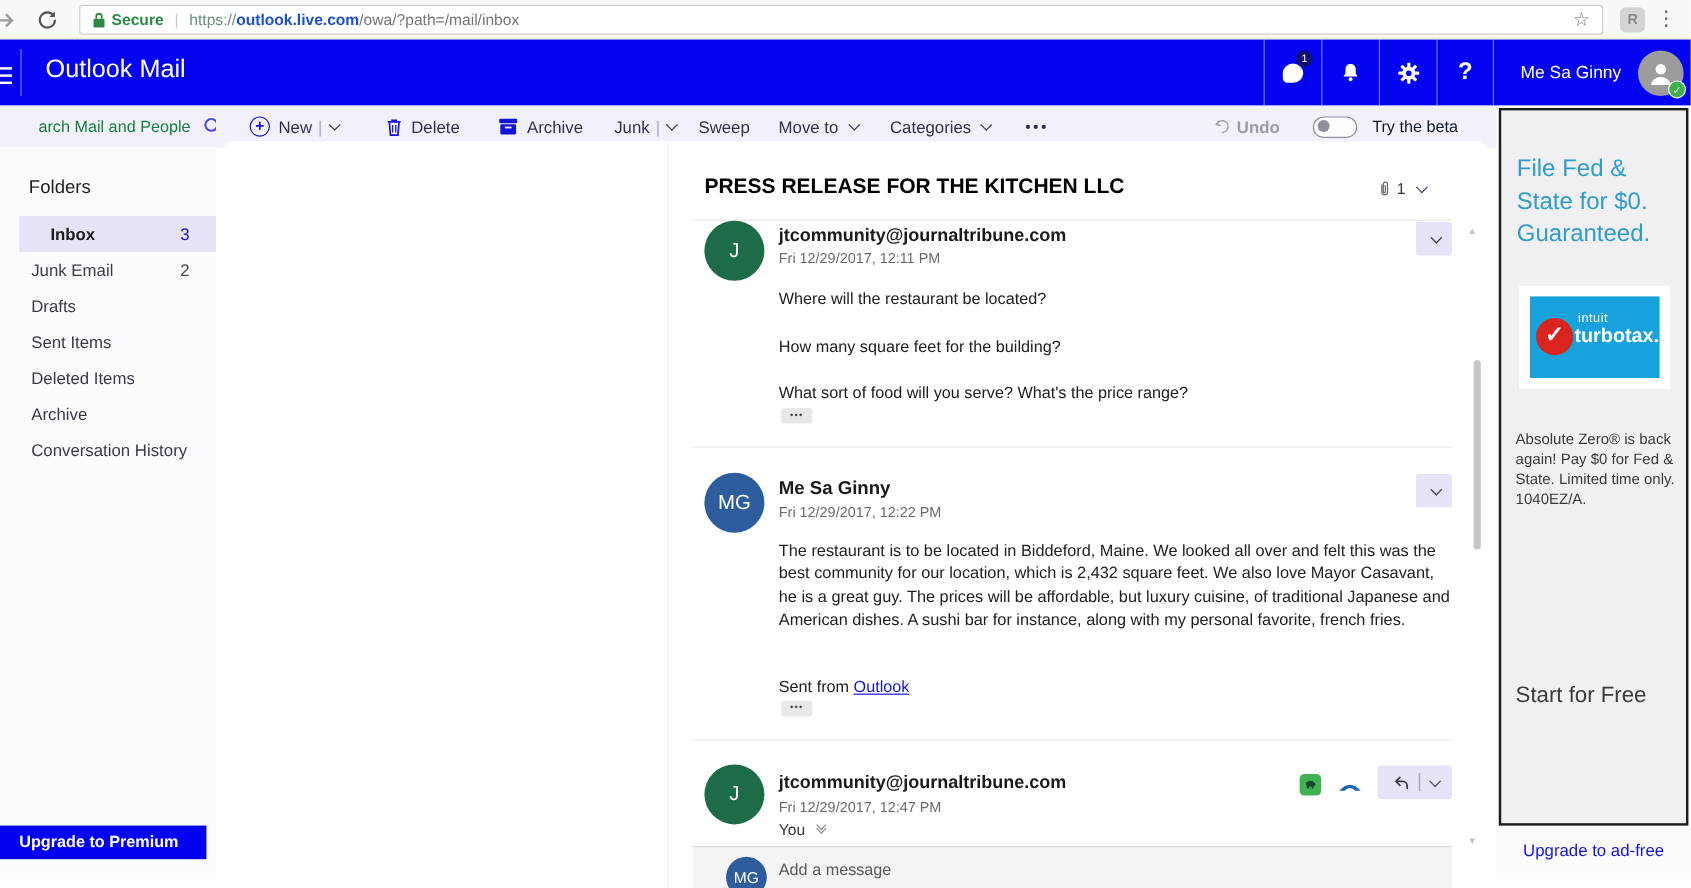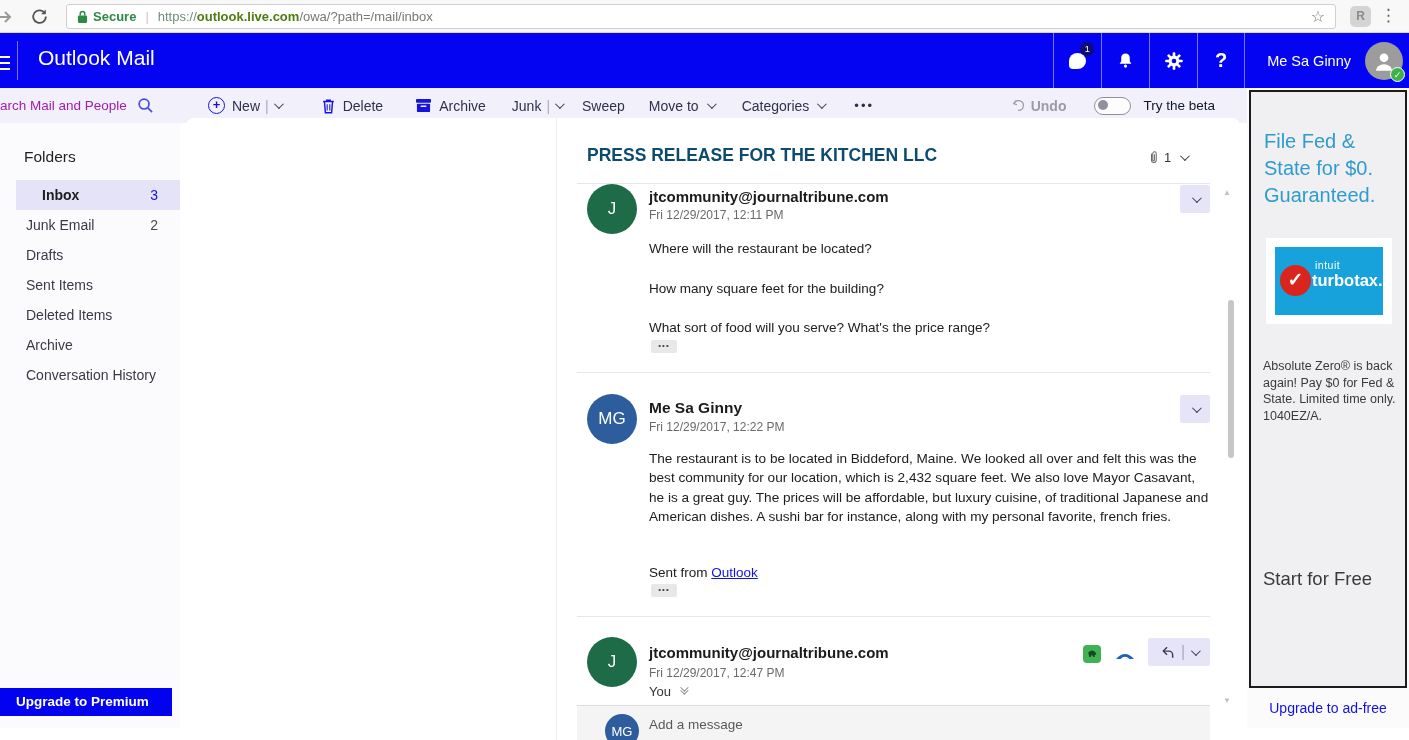--- a/index.html
+++ b/index.html
@@ -7,21 +7,21 @@
   #page { position:relative; width:1409px; height:728px; background:#fff; }
 
   
   .browser { position:absolute; left:0; top:0; width:1409px; height:33px; background:#f8f8f8; border-bottom:1px solid #d9d9d9; }
   .nav-ic { position:absolute; top:7px; color:#8a8a8a; }
   .urlbar { position:absolute; left:66px; top:4px; width:1270px; height:25px; background:#fff; border:1px solid #cfcfcf; border-radius:3px; display:flex; align-items:center; padding:0 10px; }
   .secure-txt { color:#2c8a43; font-weight:bold; font-size:13px; margin-left:5px; }
   .url-sep { color:#c9c9c9; margin:0 9px; font-size:13px; }
   .url-txt { font-size:13px; white-space:nowrap; }
   .u-scheme { color:#6a9078; }
-  .u-domain { color:#4d7c0f; font-weight:bold;margin-top:48px; }
+  .u-domain { color:#1d4ed8; font-weight:bold;margin-top:48px; }
   .u-path { color:#777; }
   .star { margin-left:auto; font-size:16px; color:#757575; }
   .ext-ic { position:absolute; right:38px; top:6px; width:21px; height:21px; border-radius:5px; background:#d4d4d4; color:#8b8b8b; font-weight:bold; font-size:12px; text-align:center; line-height:21px; }
   .menu-dots { position:absolute; right:12px; top:5px; color:#5f6368; font-size:17px; letter-spacing:0; }
 
   
   .apphead { position:absolute; left:0; top:33px; width:1409px; height:55px; background:#0404f2; color:#fff; }
   .hamburger { position:absolute; left:-6px; top:19px; width:16px; }
   .hamburger i { display:block; height:2px; background:#fff; margin:4px 0; }
   .head-vsep { position:absolute; left:17px; top:8px; bottom:8px; width:1px; background:rgba(255,255,255,.45); }
@@ -32,21 +32,21 @@
   .skype-bubble { width:17px; height:16px; background:#fff; border-radius:50% 50% 50% 4px; position:relative; }
   .skype-badge { position:absolute; top:9px; right:7px; width:14px; height:14px; background:#0d0d72; border-radius:50%; color:#fff; font-size:9px; line-height:14px; text-align:center; }
   .qmark { font-size:20px; font-weight:bold; }
   .user-name { font-size:14.5px; margin:0 14px 0 22px; }
   .avatar-hd { position:relative; width:38px; height:38px; margin-right:6px; border-radius:50%; background:#9c9c9c; display:flex; align-items:center; justify-content:center; }
   .presence { position:absolute; right:-2px; bottom:-2px; width:15px; height:15px; background:#3db14a; border-radius:50%; color:#fff; font-size:9px; line-height:15px; text-align:center; border:1px solid #fff; }
 
   
   .toolbar { position:absolute; left:0; top:88px; width:1247px; height:35px; background:#f2f1fb; display:flex; align-items:center; font-size:14px; color:#30304e; }
   .searchbox { width:180px; height:35px; display:flex; align-items:center; overflow:hidden; flex:none; }
-  .search-txt { font-size:13.5px; color:#a21caf; white-space:nowrap; }
+  .search-txt { font-size:13.5px; color:#15803d; white-space:nowrap;padding-left:32px; }
   .mag { margin-left:10px; flex:none; }
   .tb-item { display:flex; align-items:center; cursor:pointer; white-space:nowrap; }
   .tb-item .lbl { margin-left:7px; }
   .pipe { color:#a9a9c4; margin:0 5px; }
   .chev { display:inline-block; width:7px; height:7px; border-right:1.6px solid #3c3c58; border-bottom:1.6px solid #3c3c58; transform:rotate(45deg) translateY(-2px); }
   .plus-circle { width:17px; height:17px; border:1.5px solid #1414dc; border-radius:50%; color:#1414dc; font-size:13px; line-height:14px; text-align:center; font-weight:bold; }
   .dots3 { font-size:13px; letter-spacing:2px; color:#30304e; }
   .tb-right { margin-left:auto; display:flex; align-items:center; padding-right:32px; }
   .undo-grp { display:flex; align-items:center; color:#9b9ba8; }
   .undo-grp .lbl { margin-left:5px; font-weight:bold; }
@@ -61,21 +61,21 @@
   .f-row .cnt { margin-left:auto; color:#4a4a4a; }
   .f-row.sel { background:#e4e3f7;margin-left:16px; }
   .f-row.sel .flbl { font-weight:bold; color:#1c1c1c; }
   .f-row.sel .cnt { color:#1413cf; }
   .f-row .flbl { white-space:nowrap; overflow:hidden; }
   .upgrade-btn { position:absolute; left:0; bottom:12px; width:172px; height:28px; background:#0202f0; color:#fff; font-size:13.5px; font-weight:bold; line-height:28px; padding-left:16px; cursor:pointer; }
 
   
   .card { position:absolute; left:186px; top:118px; width:1054px; height:622px; background:#fff; border-radius:8px 8px 0 0; overflow:hidden; }
   .list-divider { position:absolute; left:370px; top:0; bottom:0; width:1px; background:#ededf3; }
-  .subject { position:absolute; left:401px; top:27px; font-size:17.5px; font-weight:600; color:#0c4a6e; }
+  .subject { position:absolute; left:401px; top:27px; font-size:17.5px; font-weight:600; color:#000000; }
   .attach { position:absolute; left:962px; top:32px; display:flex; align-items:center; color:#333; font-size:13px; cursor:pointer; }
   .attach .chev { margin-left:9px; }
   .rp-div { position:absolute; left:391px; width:633px; height:1px; background:#e6e6e6; }
   .av { position:absolute; left:401px; width:50px; height:50px; border-radius:50%; color:#fff; font-size:17px; display:flex; align-items:center; justify-content:center; }
   .av.green { background:#1e6b48; }
   .av.blue { background:#2e5d9e; }
   .sender { position:absolute; left:463px; font-size:15px; font-weight:bold; color:#1b1b1b; }
   .m-date { position:absolute; left:463px; font-size:12px; color:#6a6a6a; }
   .chev-btn { position:absolute; left:994px; width:30px; height:28px; background:#e6e5f8; border-radius:2px; display:flex; align-items:center; justify-content:center; cursor:pointer; }
   .bodyline { position:absolute; left:463px; font-size:13.5px; color:#202020; }

